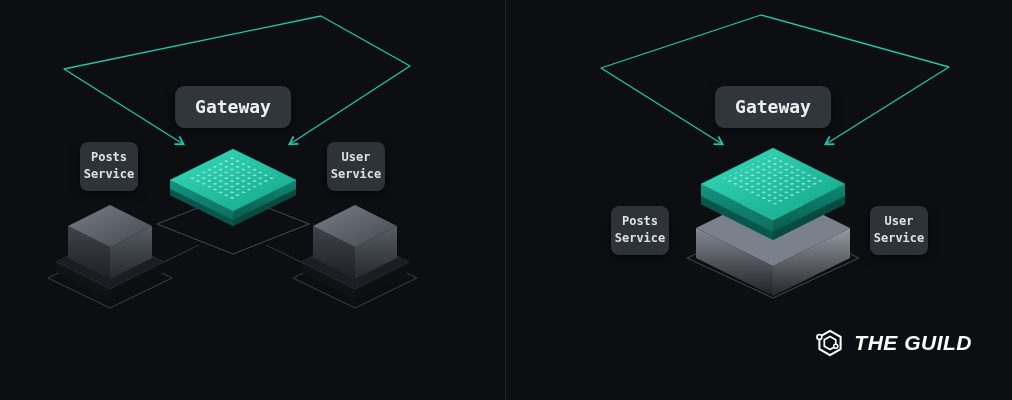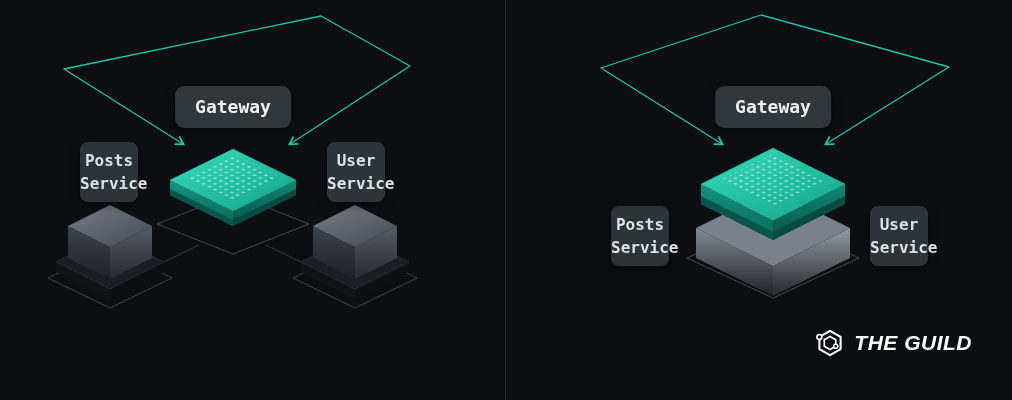--- a/index.html
+++ b/index.html
@@ -1,21 +1,21 @@
 <!DOCTYPE html>
 <html><head>
 <meta charset="utf-8">
 <style>
   html,body{margin:0;padding:0;background:#0c0e11;}
   .stage{position:relative;width:1012px;height:400px;background:#0c0e11;overflow:hidden;
          font-family:"DejaVu Sans Mono",monospace;}
   .stage > svg{position:absolute;left:0;top:0;display:block;}
   .divider{position:absolute;left:505px;top:0;width:1px;height:400px;background:#20242a;}
   .label-box{position:absolute;transform:translateX(-50%);background:#2e333a;color:#dde1e4;
-             font-weight:700;font-size:16px;line-height:1.45;text-align:center;border-radius:8px;
+             font-weight:700;font-size:12px;line-height:1.45;text-align:center;border-radius:8px;
              padding:7px 0;box-shadow:0 3px 8px rgba(0,0,0,.5);}
   .label-box.small{width:58px;}
   .label-box.gateway{font-size:18px;padding:8px 20px;border-radius:9px;background:#31363d;color:#eef1f3;}
   .logo{position:absolute;top:328px;right:40px;display:flex;align-items:center;gap:9px;}
   .logo-text{font-family:"Liberation Sans",sans-serif;font-weight:700;font-size:21px;
              letter-spacing:.5px;color:#ffffff;font-style:italic;}
 </style>
 </head>
 <body>
 

